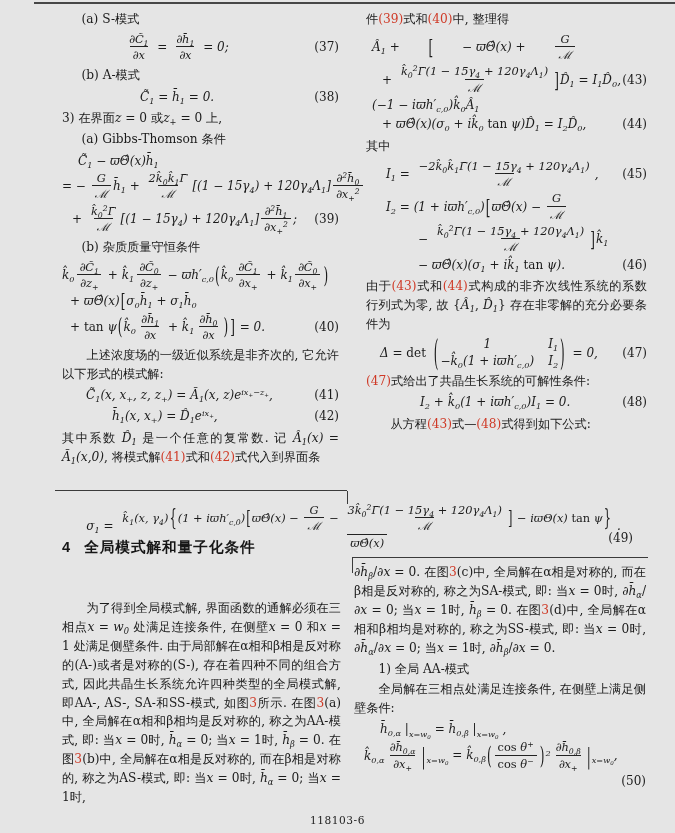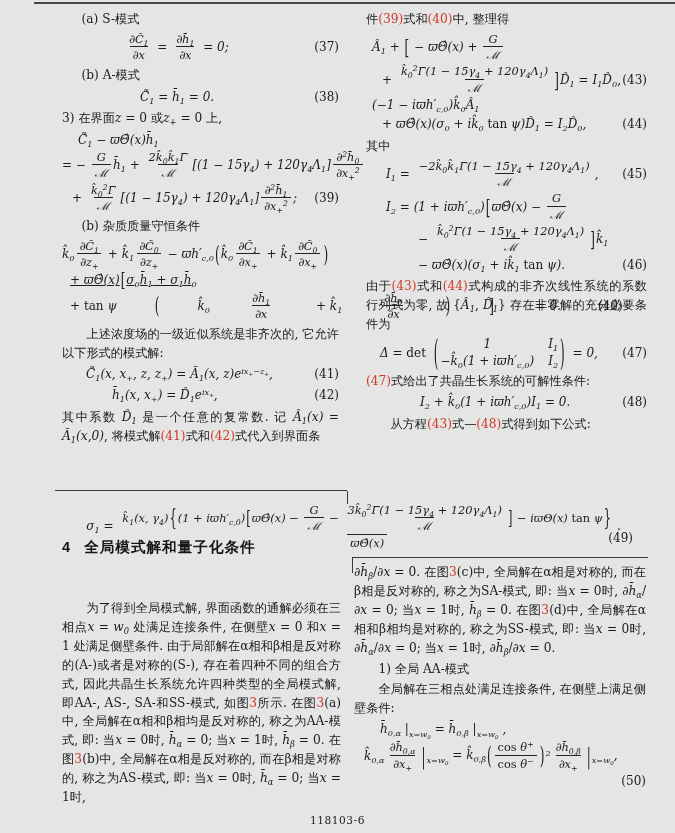--- a/index.html
+++ b/index.html
@@ -69,20 +69,21 @@
         </div>
       </div>
       <div class="para" style="text-indent: 1.6em;">(b) A-模式</div>
       <div class="eq">
         <div class="eqline" style="padding-left: 78px;">
           <span class="t">C̃<span class="sb">1</span> = h̄<span class="sb">1</span> = 0.</span>
           <span class="eqno">(38)</span>
         </div>
       </div>
       <div class="para">3) 在界面<span class="mv">z</span> = 0 或<span class="mv">z<span class="sb">+</span></span> = 0 上,</div>
+      <div class="para" style="text-indent: 1.6em;">(a) Gibbs-Thomson 条件</div>
       <div class="eq">
         <div class="eqline" style="padding-left: 16px;">
           <span class="t">C̃<span class="sb">1</span> − ϖΘ̂(x)h̄<span class="sb">1</span></span>
         </div>
         <div class="eqline">
           <span class="t">= − </span>
           <span class="frac">
             <span class="fn"><span class="t">G</span></span>
             <span class="fd"><span class="t">ℳ</span></span>
           </span>
@@ -132,26 +133,26 @@
             <span class="fn"><span class="t">∂C̃<span class="sb">1</span></span></span>
             <span class="fd"><span class="t">∂x<span class="sb">+</span></span></span>
           </span>
           <span class="t"> + k̂<span class="sb">1</span></span>
           <span class="frac">
             <span class="fn"><span class="t">∂C̃<span class="sb">0</span></span></span>
             <span class="fd"><span class="t">∂x<span class="sb">+</span></span></span>
           </span>
           <span class="bigd" style="transform: scaleY(1.9);">)</span>
         </div>
-        <div class="eqline" style="padding-left: 8px; text-decoration: underline;">
+        <div class="eqline" style="padding-left: 8px;">
           <span class="t">+ ϖΘ̂(x)</span>
           <span class="bigd" style="transform: scaleY(1.6);">[</span>
           <span class="t">σ<span class="sb">0</span>h̄<span class="sb">1</span> + σ<span class="sb">1</span>h̄<span class="sb">0</span></span>
         </div>
-        <div class="eqline" style="padding-left: 8px; gap: 37px;">
+        <div class="eqline" style="padding-left: 8px;">
           <span class="t">+ <span class="up">tan</span> ψ</span>
           <span class="bigd" style="transform: scaleY(1.8);">(</span>
           <span class="t">k̂<span class="sb">0</span></span>
           <span class="frac">
             <span class="fn"><span class="t">∂h̄<span class="sb">1</span></span></span>
             <span class="fd"><span class="t">∂x</span></span>
           </span>
           <span class="t"> + k̂<span class="sb">1</span></span>
           <span class="frac">
             <span class="fn"><span class="t">∂h̄<span class="sb">0</span></span></span>
@@ -174,21 +175,21 @@
         <div class="eqline" style="padding-left: 50px;">
           <span class="t">h̄<span class="sb">1</span>(x, x<span class="sb">+</span>) = D̂<span class="sb">1</span>e<span class="sp">ix<span class="sb">+</span></span>,</span>
           <span class="eqno">(42)</span>
         </div>
       </div>
       <div class="para">其中系数 <span class="mv">D̂<span class="sb">1</span></span> 是一个任意的复常数. 记 <span class="mv">Â<span class="sb">1</span>(x)</span> = <span class="mv">Ã<span class="sb">1</span>(x,0)</span>, 将模式解<span class="red">(41)</span>式和<span class="red">(42)</span>式代入到界面条</div>
     </div>
   <div class="col rt">
       <div class="para">件<span class="red">(39)</span>式和<span class="red">(40)</span>中, 整理得</div>
       <div class="eq">
-        <div class="eqline" style="padding-left: 6px;">
+        <div class="eqline" style="padding-left: 6px; gap: 24px;">
           <span class="t">Â<span class="sb">1</span> + </span>
           <span class="bigd" style="transform: scaleY(1.7);">[</span>
           <span class="t"> − ϖΘ̂(x) + </span>
           <span class="frac">
             <span class="fn"><span class="t">G</span></span>
             <span class="fd"><span class="t">ℳ</span></span>
           </span>
         </div>
         <div class="eqline" style="padding-left: 16px;">
           <span class="t">+ </span>

